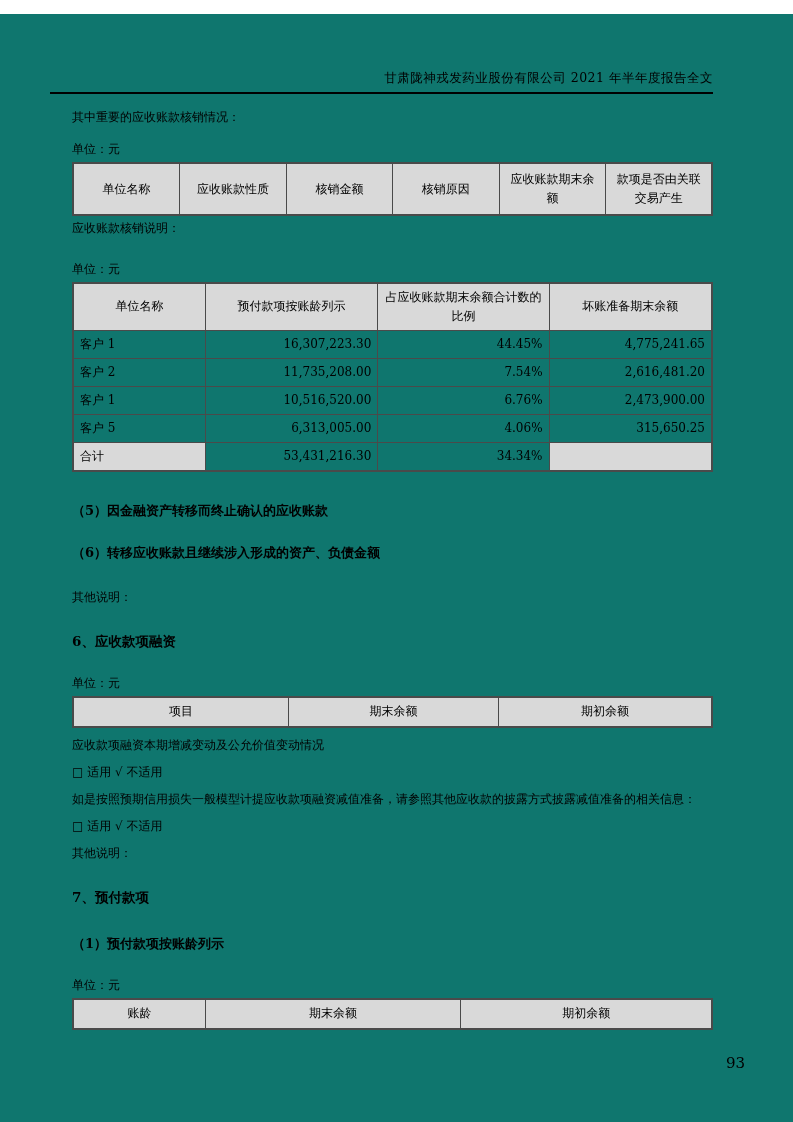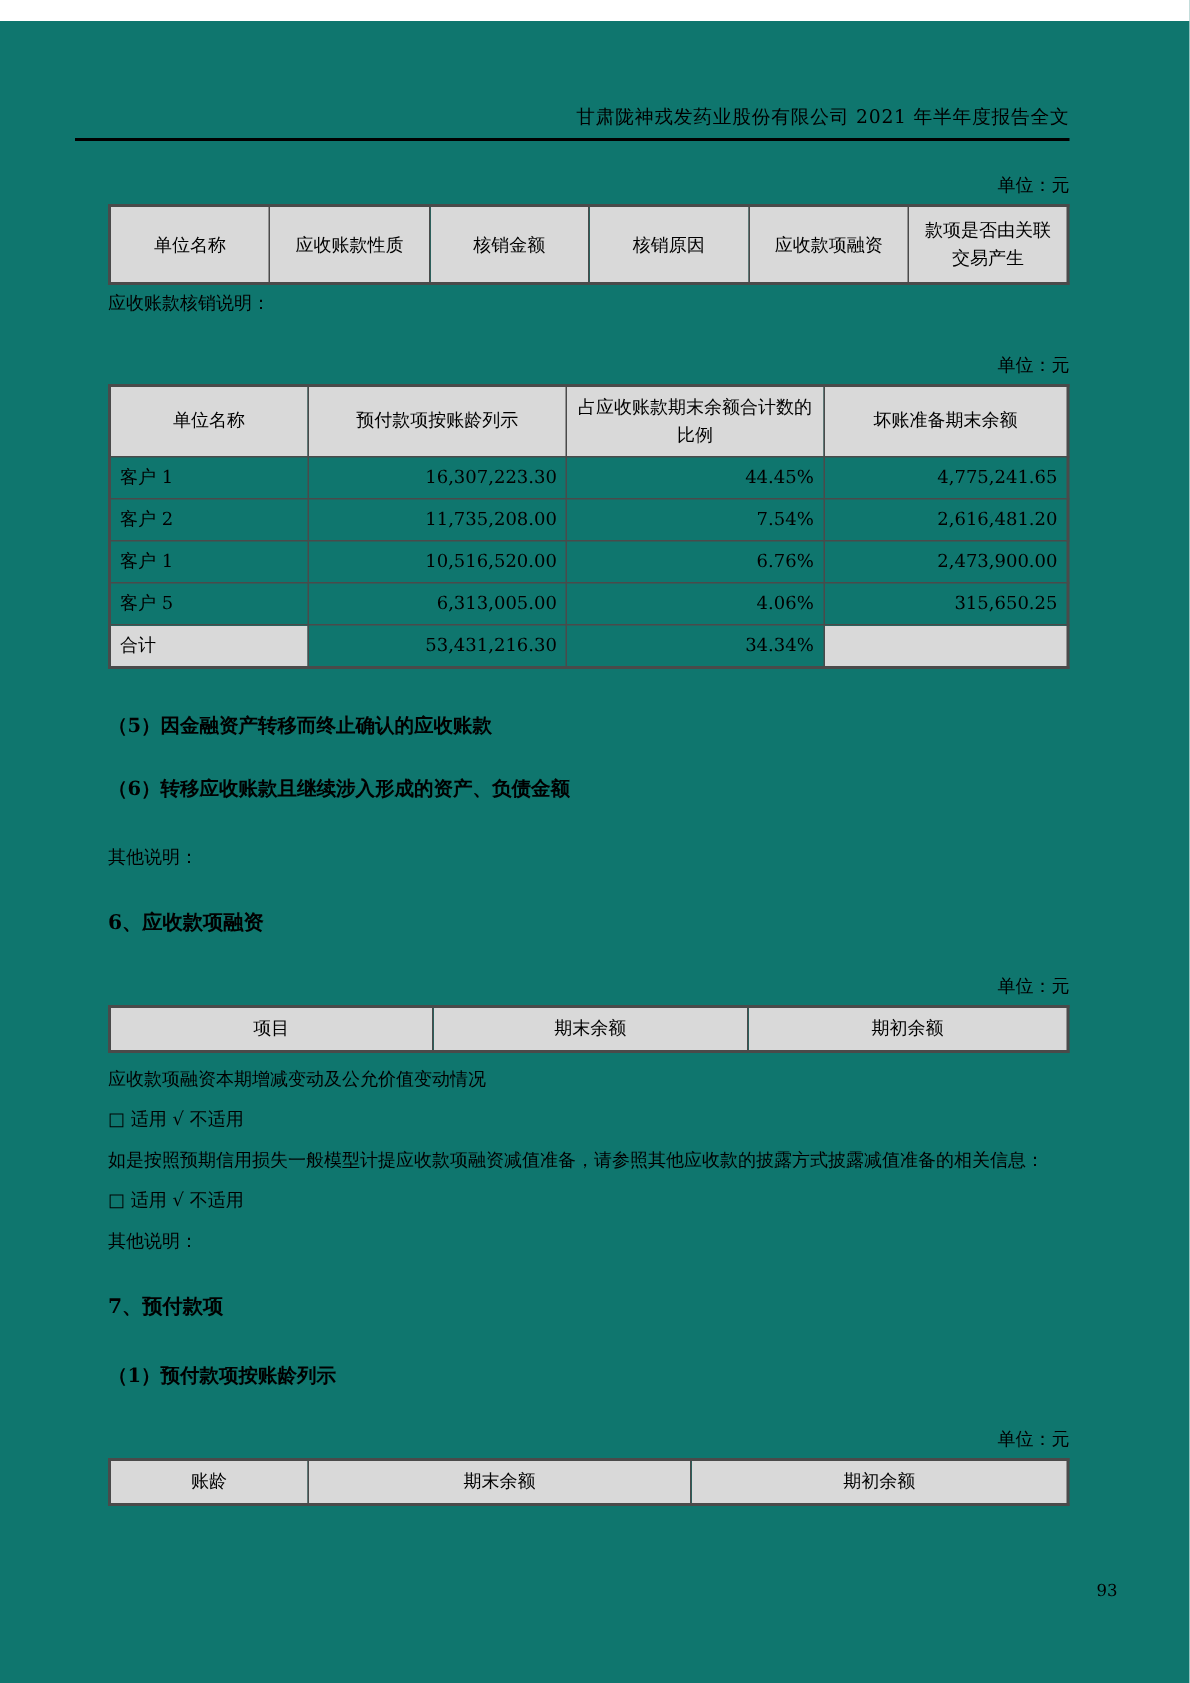--- a/index.html
+++ b/index.html
@@ -24,21 +24,21 @@
     padding-bottom: 5px;
     border-bottom: 2px solid #000000;
   }
   .content {
     position: absolute;
     top: 86px;
     left: 72px;
     width: 641px;
   }
   .body-text { font-size: 12px; margin: 0; line-height: 1.5; }
-  .unit-label { font-size: 12px; text-align: right; margin: 0; line-height: 1.4; }
+  .unit-label { font-size: 12px; text-align: left; margin: 0; line-height: 1.4; }
   .heading-sub { font-size: 13px; font-weight: bold; margin: 0; line-height: 1.4; }
   .heading-num { font-size: 13.5px; font-weight: bold; margin: 0; line-height: 1.4; }
 
   table {
     border-collapse: collapse;
     width: 100%;
     table-layout: fixed;
     font-size: 12px;
     border: 2px solid #4a4a4a;
   }
@@ -81,51 +81,52 @@
   .mt-line { margin-top: 9px; }
   .mt-h7 { margin-top: 26px; }
   .mt-h71 { margin-top: 28px; }
   .mt-unit4 { margin-top: 24px; }
   .mt-table4 { margin-top: 4px; }
 
   .page-number {
     position: absolute;
     top: 1040px;
     right: 48px;
-    font-size: 11px;
+    font-size: 15px;
   }
 </style>
 </head>
 <body>
 
 <div class="page">
 
   <div class="doc-header">甘肃陇神戎发药业股份有限公司 2021 年半年度报告全文</div>
 
   <div class="content">
 
+    <p class="body-text mt-intro">其中重要的应收账款核销情况：</p>
 
     <p class="unit-label mt-unit1">单位：元</p>
 
     <table class="t-writeoff mt-table1">
       <colgroup>
         <col style="width:16.7%">
           <col style="width:16.7%">
           <col style="width:16.6%">
         <col style="width:16.7%">
           <col style="width:16.7%">
           <col style="width:16.6%">
       </colgroup>
       <tbody>
           <tr>
         <th>单位名称</th>
         <th>应收账款性质</th>
         <th>核销金额</th>
         <th>核销原因</th>
-        <th>应收款项融资</th>
+        <th>应收账款期末余额</th>
         <th>款项是否由关联交易产生</th>
       </tr>
     </tbody>
       </table>
 
     <p class="body-text mt-note">应收账款核销说明：</p>
 
 
     <p class="unit-label mt-unit2">单位：元</p>
 

